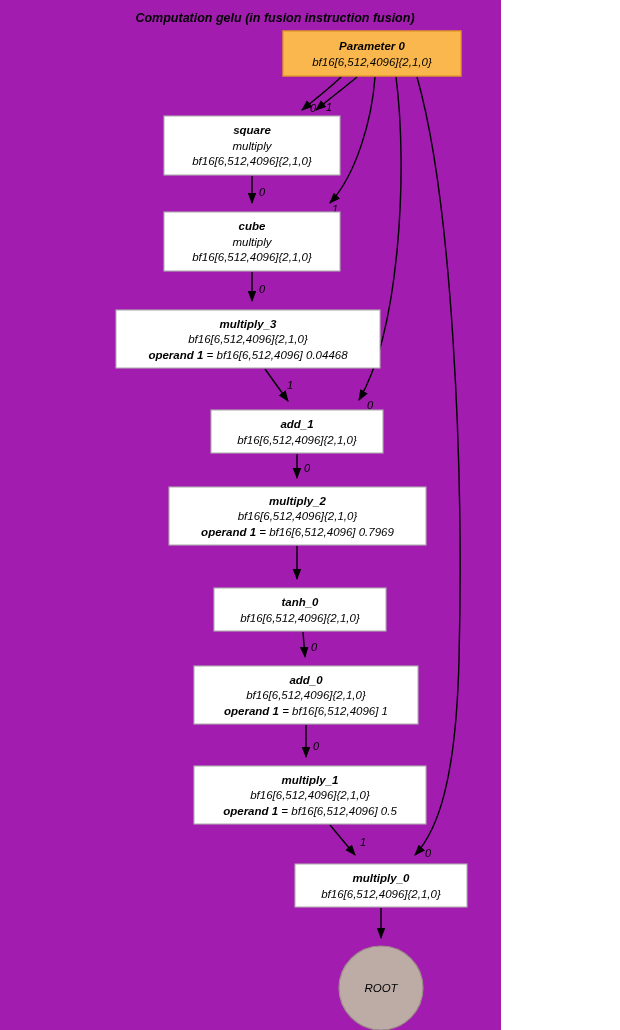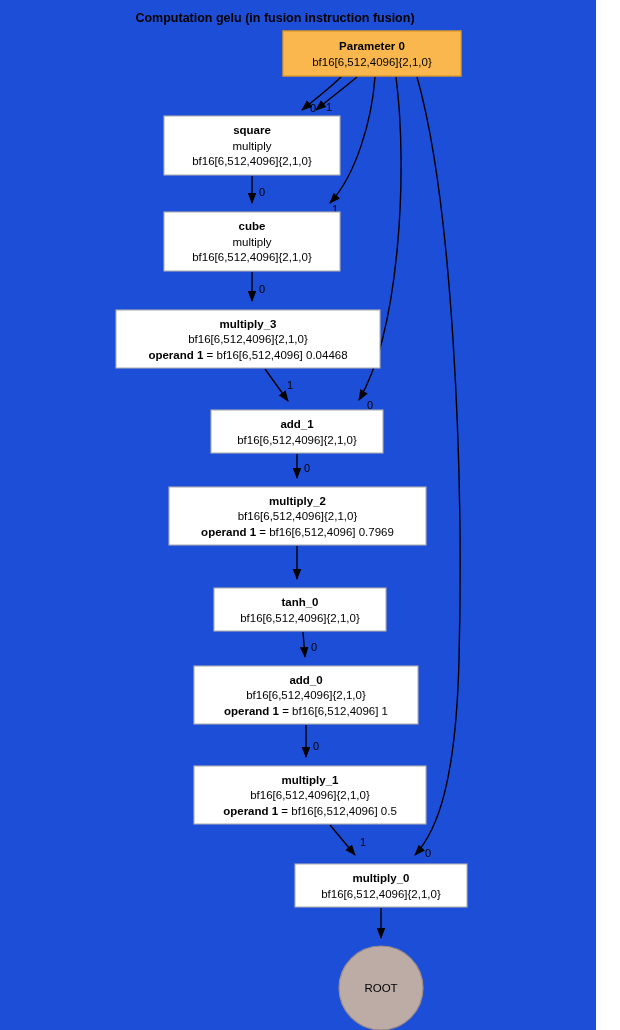--- a/index.html
+++ b/index.html
@@ -8,23 +8,24 @@
     background: #ffffff;
   }
   body {
     width: 620px;
     height: 1030px;
     font-family: "Liberation Sans", sans-serif;
     overflow: hidden;
   }
   #graph-root {
     position: relative;
-    width: 596px;
+    width: 501px;
     height: 1030px;
-    background: #1d4ed8;
+    background: #a21caf;
+    font-style: italic;
   }
   svg#graph-canvas {
     position: absolute;
     left: 0;
     top: 0;
     width: 620px;
     height: 1030px;
     display: block;
   }
   .graph-title {

